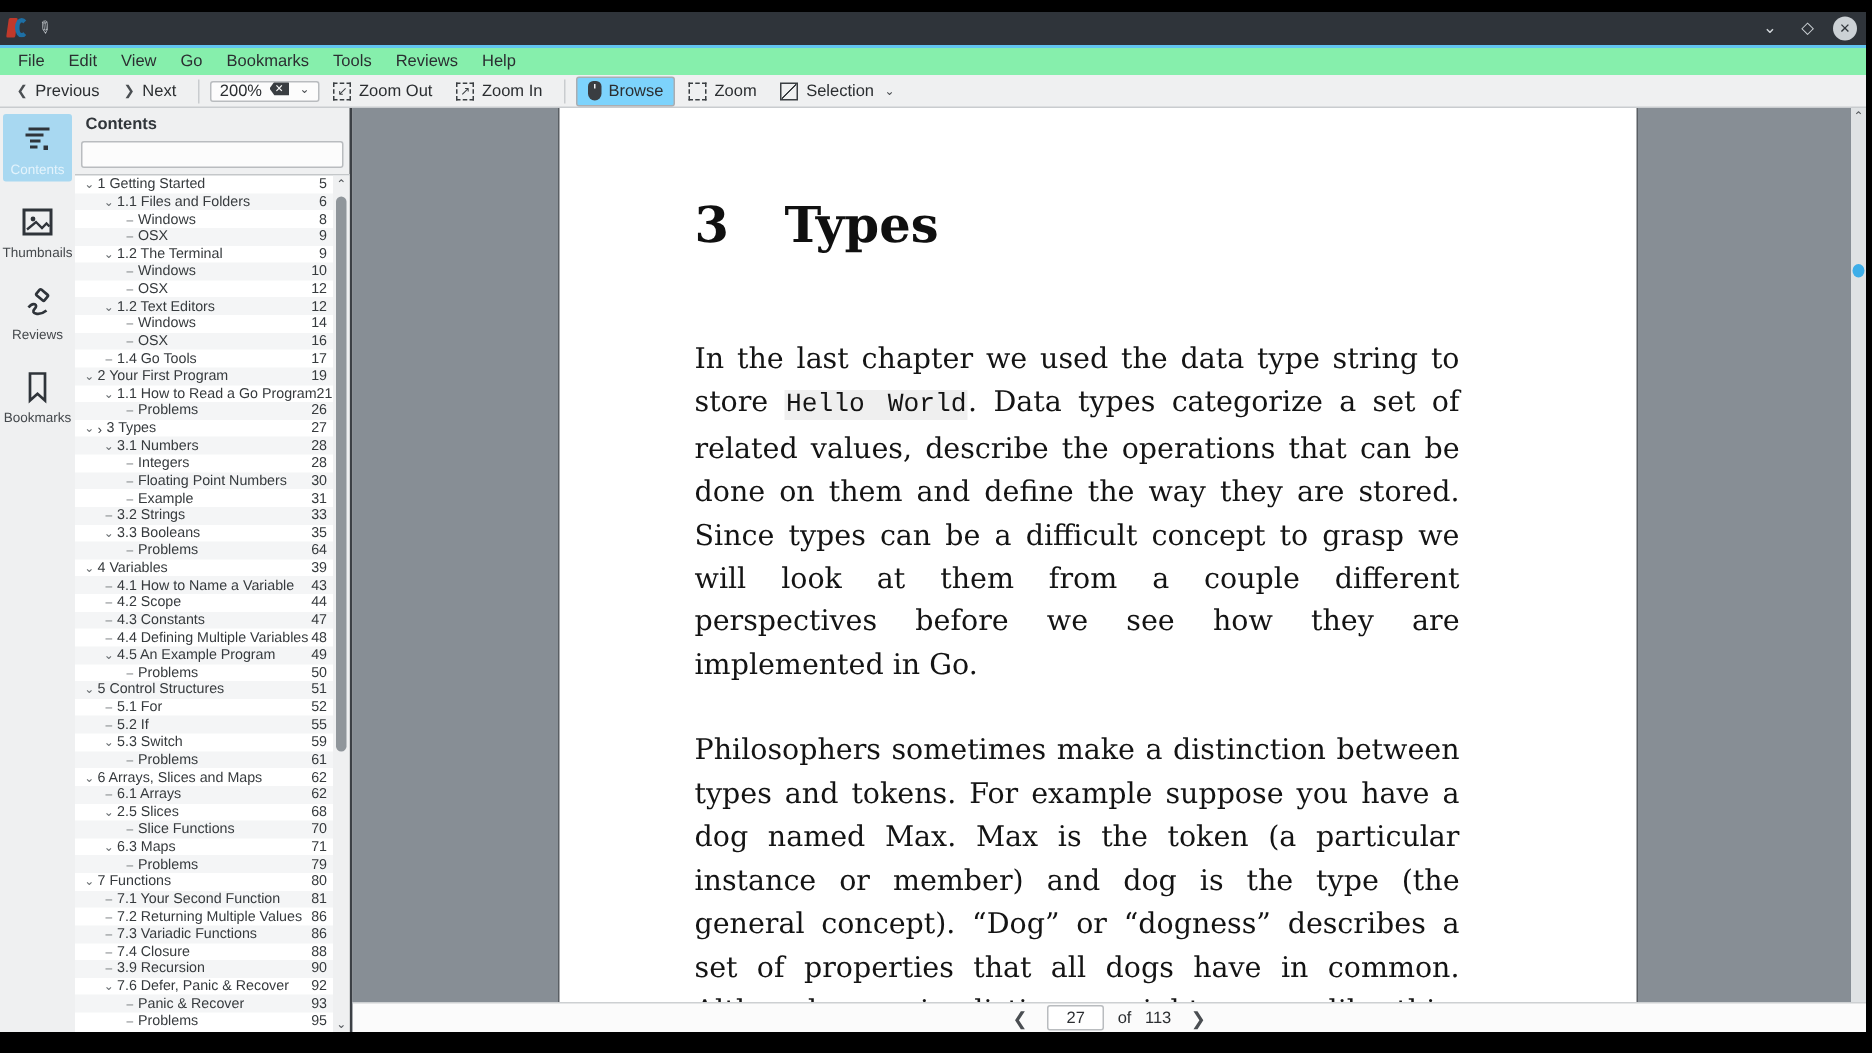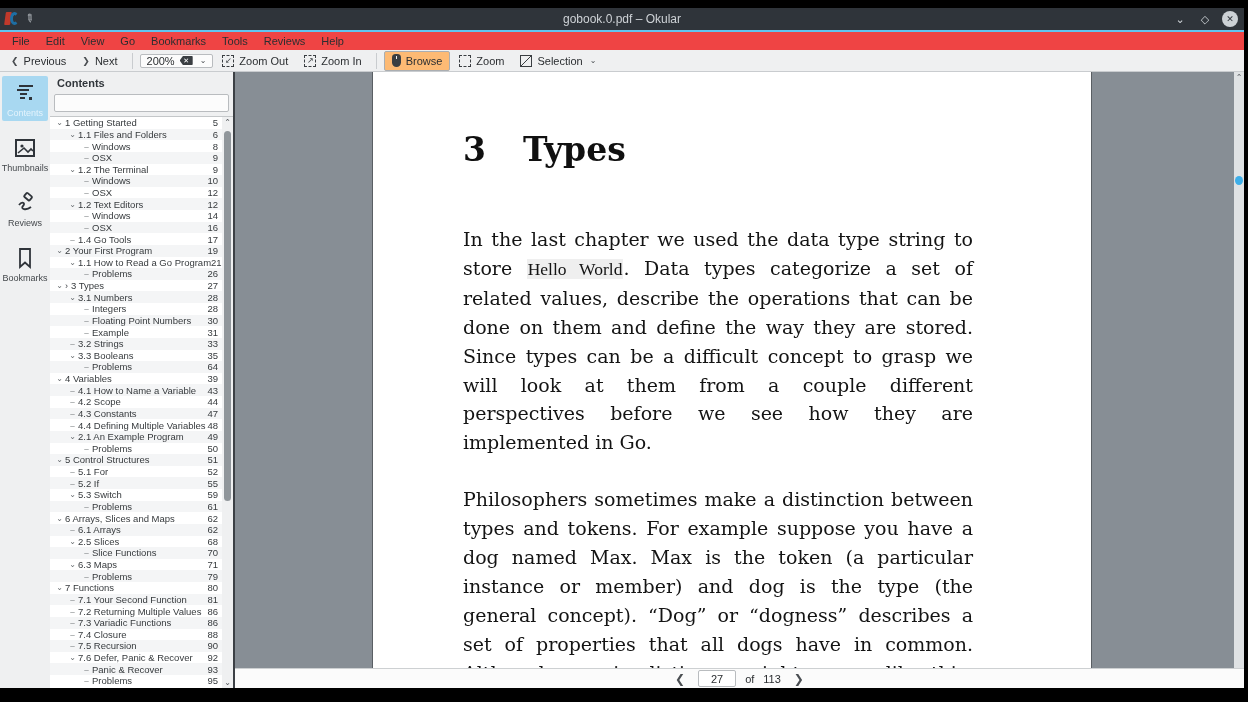--- a/index.html
+++ b/index.html
@@ -14,31 +14,31 @@
   .app-logo .lg-red { position:absolute; left:0; top:1px; width:6px; height:13px; background:#c0392b; border-radius:1px; transform:skewX(-8deg); }
   .app-logo .lg-blue { position:absolute; left:5px; top:1px; width:9px; height:13px; border:3px solid #1d6fa5; border-right-color:transparent; border-radius:50%; }
   .pin-glyph { color:#b9bec3; font-size:11px; transform:rotate(40deg); }
   #titlebar .tb-title { flex:1; text-align:center; color:#ced2d6; font-size:12px; }
   #titlebar .tb-btns { position:absolute; right:6px; top:2px; display:flex; gap:9px; align-items:center; height:18px; }
   .win-btn { color:#cfd4d8; font-size:11px; width:16px; height:16px; text-align:center; line-height:16px; }
   .win-btn.close { background:#ccd1d5; color:#2f343a; border-radius:50%; font-size:9px; font-weight:bold; }
   #accent-line { height:2px; background:#62c4f0; }
 
   
-  #menubar { height:18px; background:#ef4444; display:flex; align-items:flex-end; padding-left:4px; }
+  #menubar { height:18px; background:#86efac; display:flex; align-items:flex-end; padding-left:4px; }
   .menu-item { font-size:11px; color:#2b2e31; padding:0 8px; line-height:18px; }
 
   
   #toolbar { height:22px; background:#eff0f1; border-bottom:1px solid #c9cccf; display:flex; align-items:center; padding-left:4px; gap:2px; }
   .tool-btn { display:flex; align-items:center; gap:5px; font-size:11px; color:#2b2e31; padding:2px 7px; border-radius:2px; height:20px; }
-  .tool-btn.pressed { background:#fdba74; border:1px solid #aaaeb2; }
+  .tool-btn.pressed { background:#7dd3fc; border:1px solid #aaaeb2; }
   .tool-sep { width:1px; height:16px; background:#c9cccf; margin:0 5px; }
   .chev { font-size:9px; color:#4a4e52; }
   .chev-small { font-size:8px; color:#4a4e52; margin-left:2px; }
-  #zoom-combo { display:flex; align-items:center; gap:5px; background:#fcfcfc; border:1px solid #b9bcbf; border-radius:2px; height:14px; padding:0 6px; font-size:11px; color:#2b2e31; }
+  #zoom-combo { display:flex; gap:5px; background:#fcfcfc; border:1px solid #b9bcbf; border-radius:2px; height:14px; padding:0 6px; font-size:11px; color:#2b2e31; }
   .clear-ic { display:inline-block; background:#3a3e42; color:#fff; font-size:7px; line-height:9px; width:13px; height:9px; text-align:center; border-radius:2px 1px 1px 2px; clip-path:polygon(25% 0,100% 0,100% 100%,25% 100%,0 50%); }
   .dashed-ic { width:12px; height:12px; border:1px dashed #3a3e42; display:inline-flex; align-items:center; justify-content:center; font-size:8px; color:#3a3e42; }
   .mouse-ic { width:9px; height:13px; background:#3a3e42; border-radius:4px 4px 5px 5px; position:relative; }
   .mouse-ic:after { content:""; position:absolute; left:4px; top:2px; width:1px; height:3px; background:#eff0f1; }
   .sel-ic { width:12px; height:12px; border:1px solid #3a3e42; background:linear-gradient(135deg,transparent 46%,#3a3e42 46%,#3a3e42 54%,transparent 54%); }
 
   
   #main { position:absolute; top:64px; bottom:0; left:0; right:0; display:flex; }
 
   
@@ -67,21 +67,21 @@
   #toc-scroll .arr { position:absolute; left:0; width:11px; text-align:center; font-size:8px; color:#55595d; }
   #toc-scroll .handle { position:absolute; left:2px; top:14px; width:7px; height:370px; background:#90969b; border-radius:4px; }
 
   
   #doc-area { position:relative; flex:1; background:#878e95; overflow:hidden; }
   #doc-page { position:absolute; left:137px; top:0; width:720px; height:598px; background:#fff; border-left:1px solid #5a5f64; border-right:1px solid #5a5f64; overflow:hidden; padding:58px 118px 0 90px; }
   #doc-heading { font-family:"DejaVu Serif",serif; font-weight:bold; font-size:33px; color:#101010; margin-bottom:56px; }
   #doc-heading .hnum { margin-right:37px; }
   .doc-para { font-family:"DejaVu Serif",serif; font-size:19px; line-height:28.9px; color:#141414; text-align:justify; }
   .doc-para + .doc-para { margin-top:28px; }
-  .doc-para .code { font-family:Liberation Serif, serif; font-size:17.5px; background:#efefef; padding:0 1px; }
+  .doc-para .code { font-family:Liberation Mono, monospace; font-size:17.5px; background:#efefef; padding:0 1px; }
 
   
   #doc-scrollbar { position:absolute; top:0; right:0; width:10px; bottom:20px; background:#dfe2e4; }
   #doc-scrollbar .arr { position:absolute; left:0; width:10px; text-align:center; font-size:8px; color:#55595d; }
   #doc-scrollbar .handle { position:absolute; left:1px; top:104px; width:8px; height:9px; background:#3daee9; border-radius:50%; }
 
   
   #page-bar { position:absolute; left:0; right:0; bottom:0; height:20px; background:#fbfbfb; border-top:1px solid #cdd0d2; display:flex; align-items:center; justify-content:center; gap:9px; font-size:11px; color:#2b2e31; }
   #page-bar .nav { font-size:12px; color:#4a4e52; padding:0 4px; }
   #page-input { width:38px; height:17px; border:1px solid #b9bcbf; border-radius:2px; text-align:center; font-size:11px; color:#2b2e31; background:#fff; outline:none; }
@@ -92,21 +92,20 @@
 <div id="window">
 
   <div id="titlebar">
     <span class="tb-left">
       <span class="app-logo">
           <span class="lg-red"></span>
           <span class="lg-blue"></span>
         </span>
       <span class="pin-glyph">✎</span>
     </span>
-    <span class="tb-title">gobook.0.pdf – Okular</span>
     <span class="tb-btns">
       <span class="win-btn">⌄</span>
       <span class="win-btn">◇</span>
       <span class="win-btn close">✕</span>
     </span>
   </div>
   <div id="accent-line"></div>
 
   <div id="menubar">
       <span class="menu-item">File</span>
@@ -332,21 +331,21 @@
               <span>4.3 Constants</span>
               <span class="pg">47</span>
             </div>
             <div class="toc-row lvl2">
               <span class="pre">–</span>
               <span>4.4 Defining Multiple Variables</span>
               <span class="pg">48</span>
             </div>
             <div class="toc-row lvl2 alt">
               <span class="pre">⌄</span>
-              <span>2.1 An Example Program</span>
+              <span>4.5 An Example Program</span>
               <span class="pg">49</span>
             </div>
             <div class="toc-row lvl3">
               <span class="pre">–</span>
               <span>Problems</span>
               <span class="pg">50</span>
             </div>
             <div class="toc-row lvl1 alt">
               <span class="pre">⌄</span>
               <span>5 Control Structures</span>
@@ -422,21 +421,21 @@
               <span>7.3 Variadic Functions</span>
               <span class="pg">86</span>
             </div>
             <div class="toc-row lvl2">
               <span class="pre">–</span>
               <span>7.4 Closure</span>
               <span class="pg">88</span>
             </div>
             <div class="toc-row lvl2 alt">
               <span class="pre">–</span>
-              <span>7.5 Recursion</span>
+              <span>3.9 Recursion</span>
               <span class="pg">90</span>
             </div>
             <div class="toc-row lvl2">
               <span class="pre">⌄</span>
               <span>7.6 Defer, Panic &amp; Recover</span>
               <span class="pg">92</span>
             </div>
             <div class="toc-row lvl3 alt">
               <span class="pre">–</span>
               <span>Panic &amp; Recover</span>

